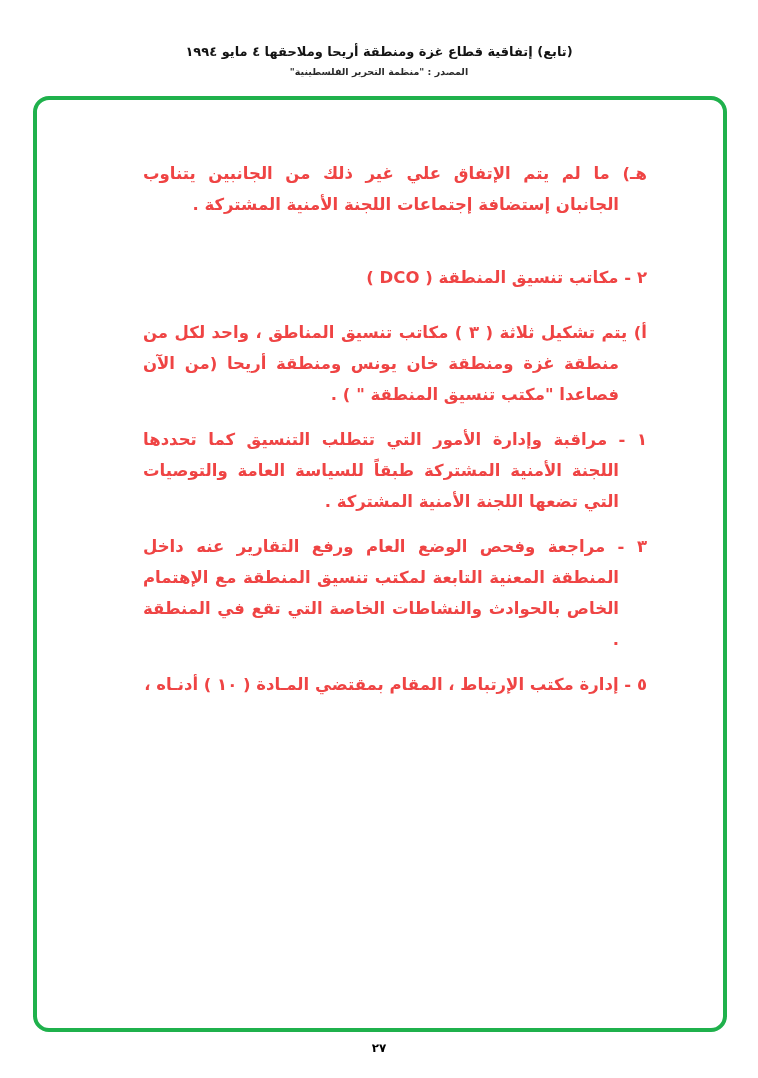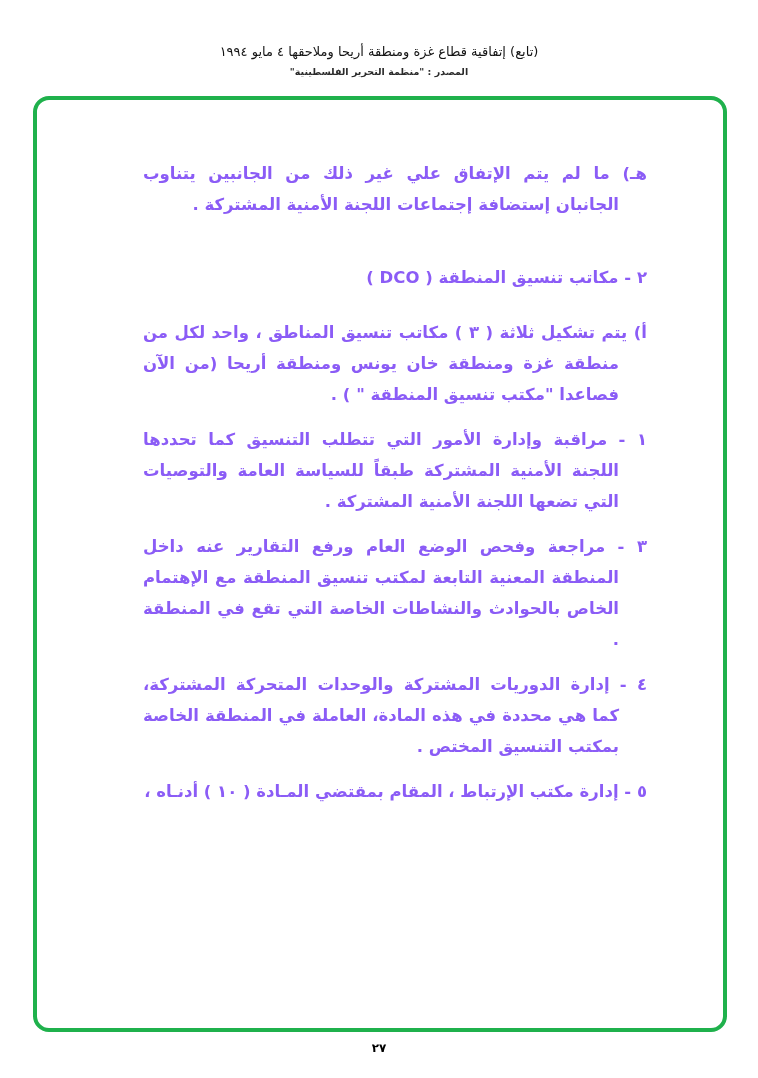--- a/index.html
+++ b/index.html
@@ -19,21 +19,21 @@
     position: absolute;
     top: 44px;
     left: 0;
     right: 0;
     text-align: center;
     direction: rtl;
     color: #141414;
   }
   .doc-header .title-line {
     font-size: 13px;
-    font-weight: normal;
+    font-weight: bold;
     letter-spacing: 0.2px;
   }
   .doc-header .source-line {
     font-size: 9.5px;
     font-weight: bold;
     margin-top: 7px;
     color: #2a2a2a;
   }
   .green-frame {
     position: absolute;
@@ -42,21 +42,21 @@
     width: 694px;
     height: 936px;
     border: 4px solid #1fb14c;
     border-radius: 16px;
     background: #ffffff;
     padding: 58px 76px 20px 106px;
   }
   .content {
     direction: rtl;
     text-align: justify;
-    color: #8b5cf6;
+    color: #ef4444;
   }
   .para {
     font-size: 16.5px;
     font-weight: bold;
     line-height: 1.88;
     margin-bottom: 15px;
     padding-right: 28px;
     text-indent: -28px;
   }
   .para.clause-e { margin-bottom: 42px; }
@@ -100,21 +100,20 @@
       <p class="para section-heading">٢ -  مكاتب تنسيق المنطقة ( DCO )</p>
 
       <p class="para clause-a">أ)  يتم تشكيل ثلاثة ( ٣ ) مكاتب تنسيق المناطق ، واحد لكل من منطقة غزة ومنطقة خان يونس ومنطقة أريحا (من الآن فصاعدا "مكتب تنسيق المنطقة " ) .</p>
 
 
       <p class="para num-item">١ - مراقبة وإدارة الأمور التي تتطلب التنسيق كما تحددها اللجنة الأمنية المشتركة طبقاً للسياسة العامة والتوصيات التي تضعها اللجنة الأمنية المشتركة .</p>
 
 
       <p class="para num-item">٣ - مراجعة وفحص الوضع العام ورفع التقارير عنه داخل المنطقة المعنية التابعة لمكتب تنسيق المنطقة مع الإهتمام الخاص بالحوادث والنشاطات الخاصة التي تقع في المنطقة .</p>
 
-      <p class="para num-item">٤ - إدارة الدوريات المشتركة والوحدات المتحركة المشتركة، كما هي محددة في هذه المادة، العاملة في المنطقة الخاصة بمكتب التنسيق المختص .</p>
 
       <p class="para num-item">٥ - إدارة مكتب الإرتباط ، المقام بمقتضي المـادة ( ١٠ ) أدنـاه ،</p>
 
     </div>
   </div>
 
   <div class="doc-footer">
     <span class="page-num">٢٧</span>
   </div>
 

